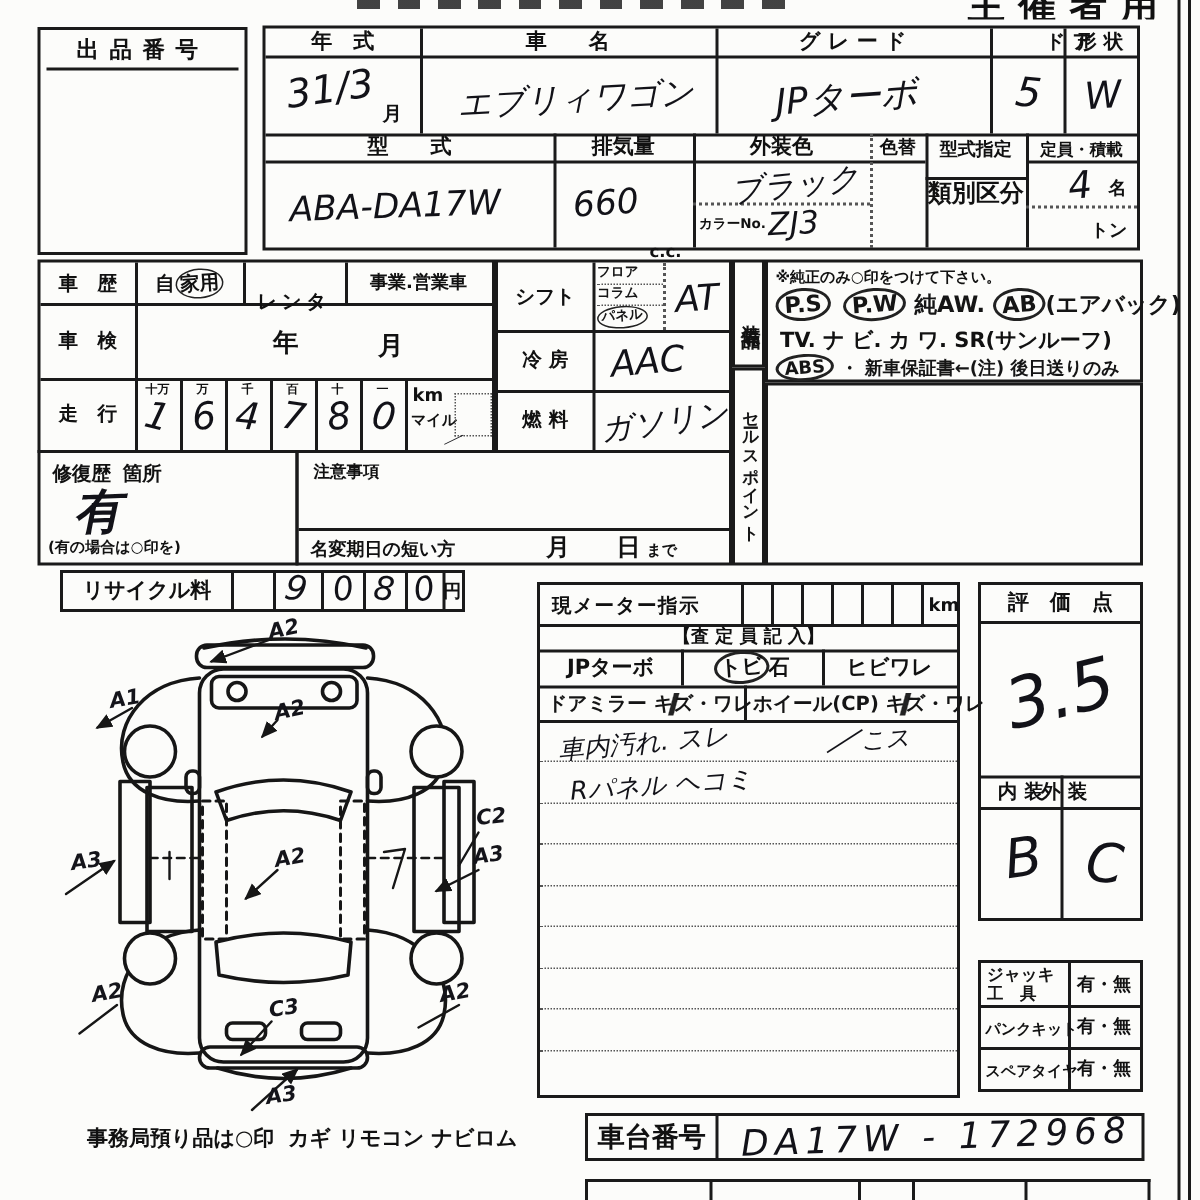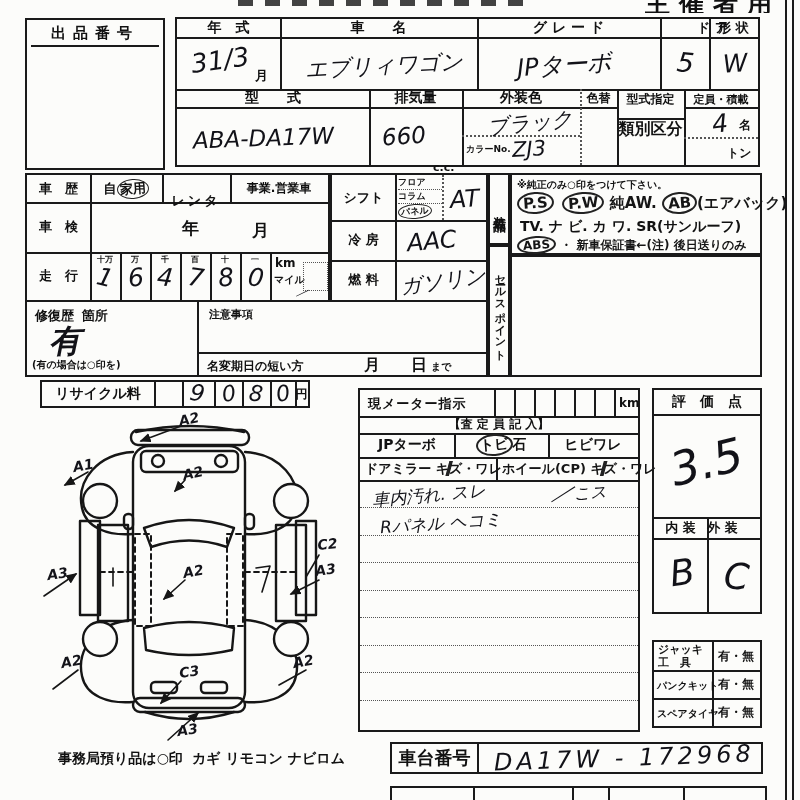--- a/index.html
+++ b/index.html
@@ -394,21 +394,21 @@
   <div class="lbl ctr" style="left:0;top:2px;width:106px;height:20px;font-size:14px;">
       <span>評　価　点</span>
     </div>
   <div class="hl" style="left:0;top:24px;width:106px;"></div>
   <span class="hw" style="left:16px;top:45px;font-size:46px;transform:rotate(-14deg);">3.5</span>
   <div class="hl" style="left:0;top:127px;width:106px;"></div>
   <div class="vl" style="left:53px;top:127px;height:95px;"></div>
   <div class="lbl ctr" style="left:0;top:129px;width:53px;height:18px;font-size:13px;">
       <span>内 装</span>
     </div>
-  <div class="lbl ctr" style="left:53px;top:129px;width:31px;height:18px;font-size:13px;">
+  <div class="lbl ctr" style="left:40px;top:129px;width:31px;height:18px;font-size:13px;">
       <span>外 装</span>
     </div>
   <div class="hl" style="left:0;top:148px;width:106px;"></div>
   <span class="hw" style="left:16px;top:162px;font-size:36px;transform:rotate(-8deg);">B</span>
   <span class="hw" style="left:70px;top:166px;font-size:36px;transform:rotate(5deg);">C</span>
 </div>
 
 <div class="box" style="left:652px;top:640px;width:110px;height:88px;">
   <div class="hl" style="left:0;top:28px;width:106px;"></div>
   <div class="hl" style="left:0;top:56px;width:106px;"></div>

